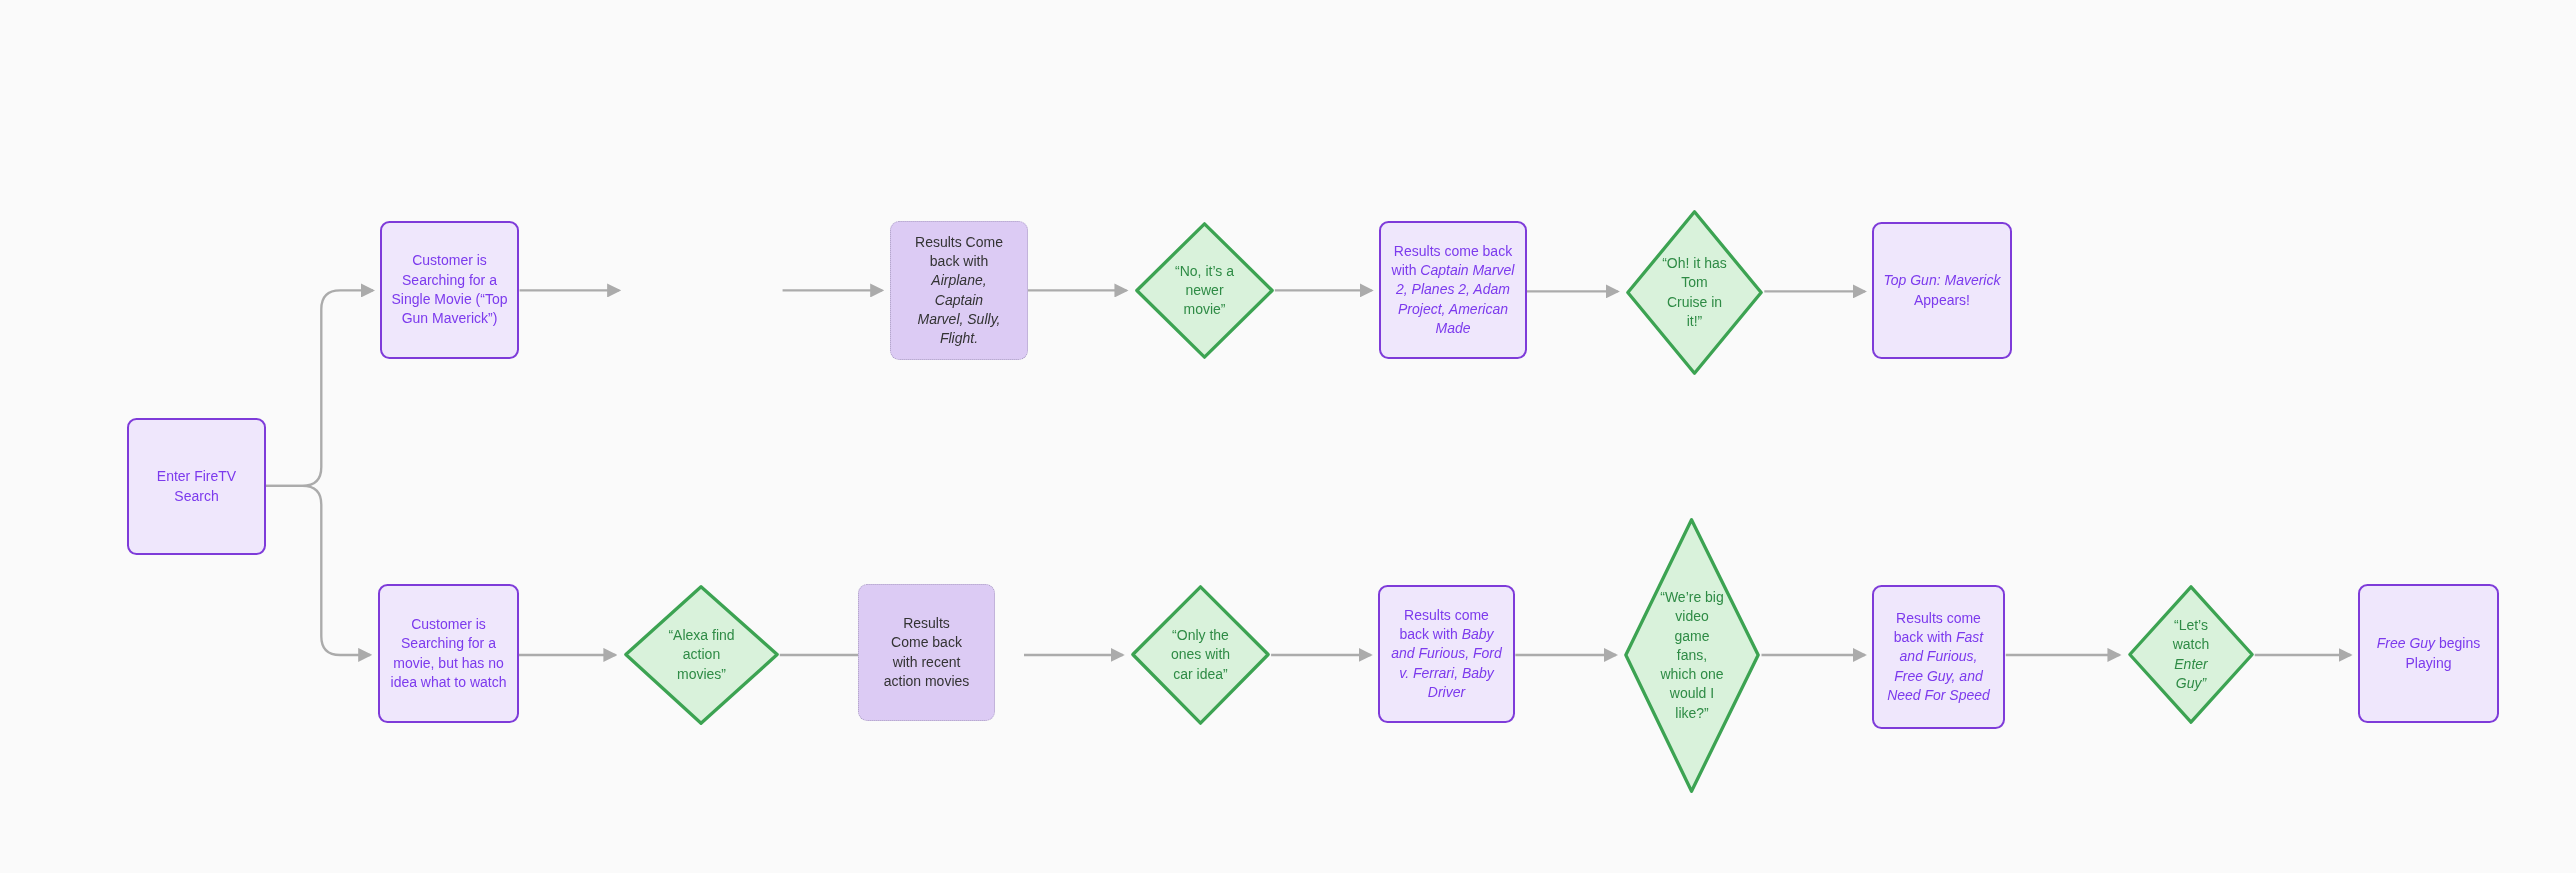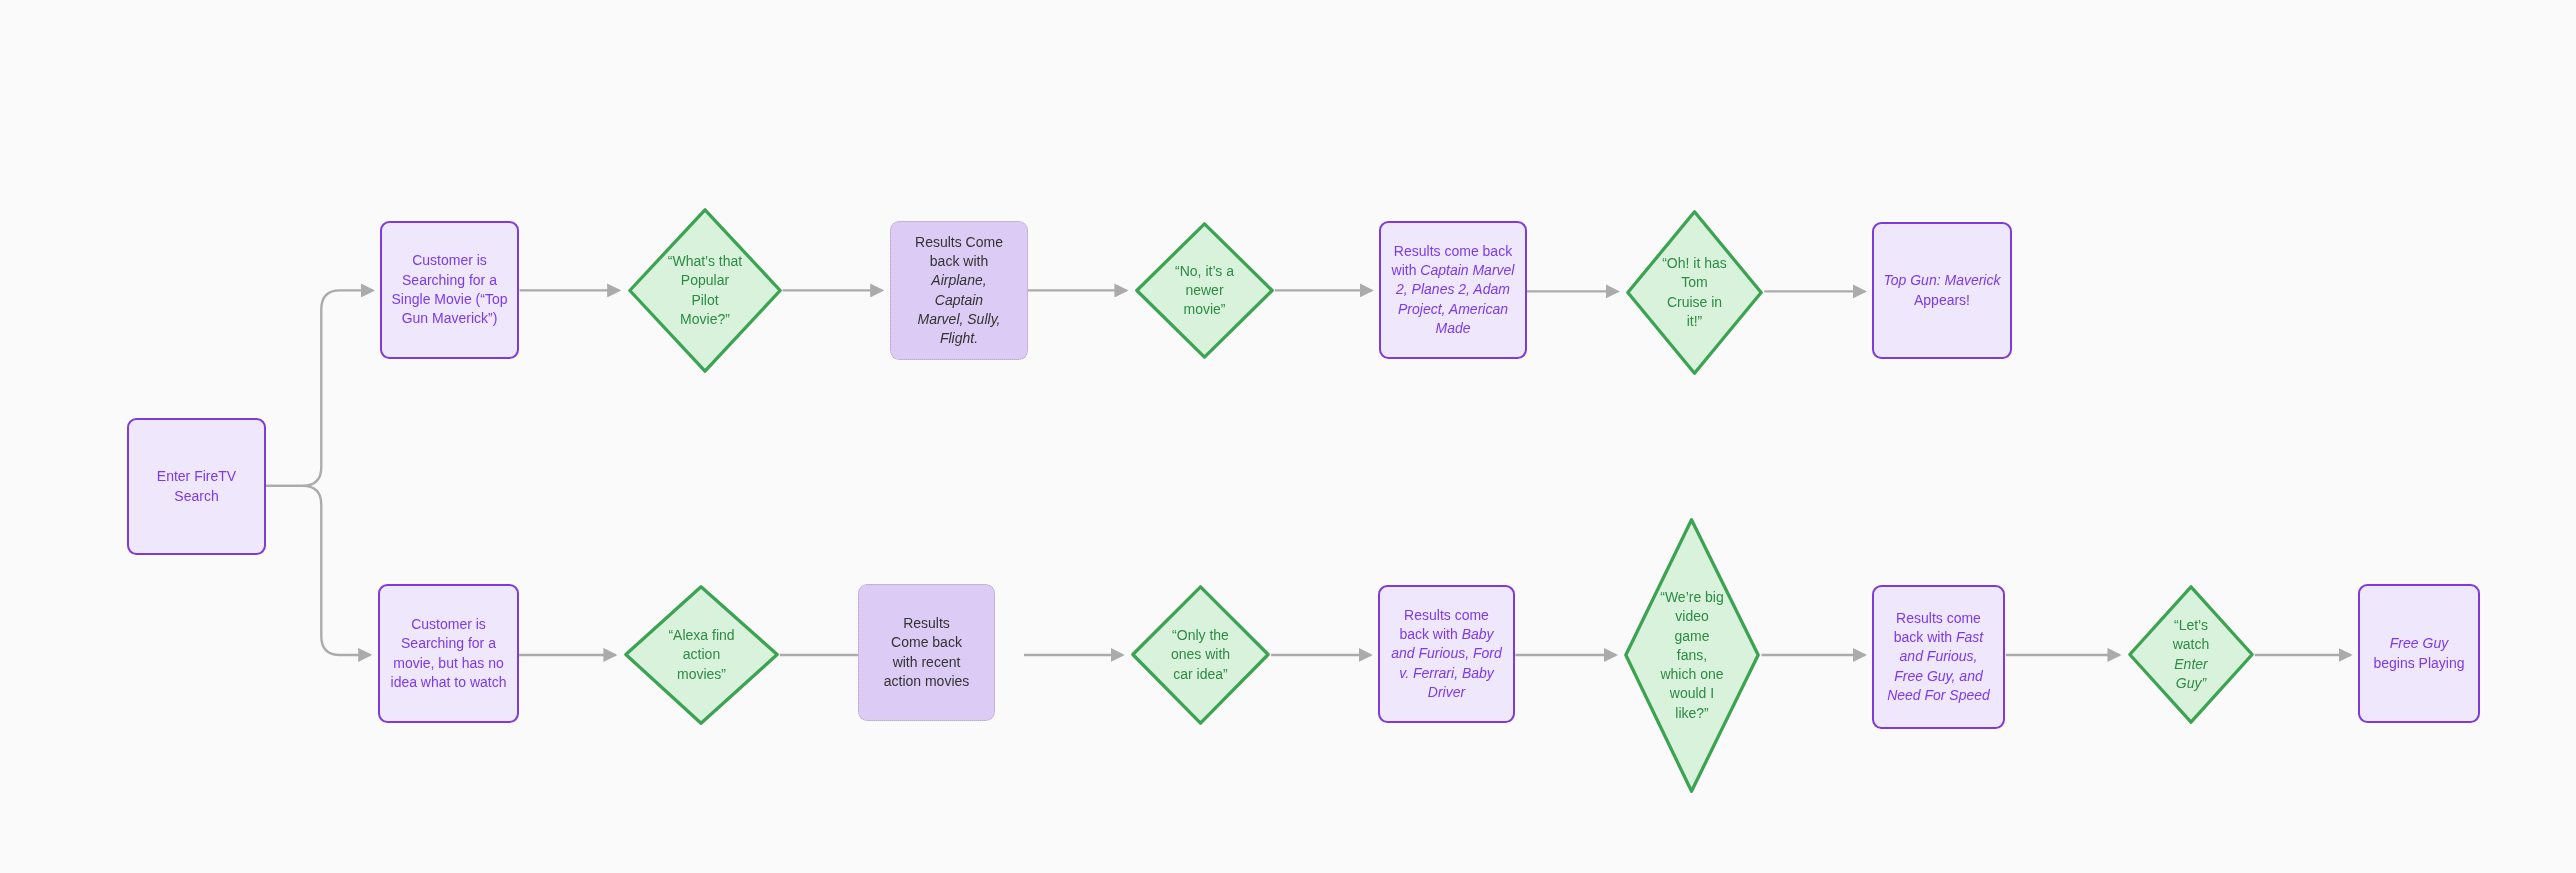--- a/index.html
+++ b/index.html
@@ -101,26 +101,20 @@
   </svg>
 
   <div class="node box journey" style="left:127px;top:418px;width:139px;height:137px">
     <div class="label"><span>Enter FireTV Search</span></div>
   </div>
 
   <div class="node box journey" style="left:380px;top:221px;width:139px;height:138px">
     <div class="label"><span>Customer is Searching for a Single Movie (“Top Gun Maverick”)</span></div>
   </div>
 
-  <div class="node diamond" style="left:627px;top:207px;width:156px;height:167px">
-    <svg class="dshape" viewBox="0 0 166 178" preserveAspectRatio="none">
-      <polygon points="83,3 163,89 83,175 3,89"></polygon>
-    </svg>
-    <div class="label" style="width:77px"><span>“What’s that Popular Pilot Movie?”</span></div>
-  </div>
 
   <div class="node box results" style="left:890px;top:221px;width:138px;height:139px">
     <div class="label"><span>Results Come back with </span><i>Airplane, Captain Marvel, Sully, Flight.</i></div>
   </div>
 
   <div class="node diamond" style="left:1134px;top:221px;width:141px;height:139px">
     <svg class="dshape" viewBox="0 0 150 148" preserveAspectRatio="none">
       <polygon points="75,3 147,74 75,145 3,74"></polygon>
     </svg>
     <div class="label" style="width:68px"><span>“No, it’s a newer movie”</span></div>
@@ -178,18 +172,18 @@
     <div class="label"><span>Results come back with </span><i>Fast and Furious, Free Guy, and Need For Speed</i></div>
   </div>
 
   <div class="node diamond" style="left:2127px;top:584px;width:128px;height:141px">
     <svg class="dshape" viewBox="0 0 136 150" preserveAspectRatio="none">
       <polygon points="68,3 133,75 68,147 3,75"></polygon>
     </svg>
     <div class="label" style="width:62px"><span>“Let’s watch </span><i>Enter Guy”</i></div>
   </div>
 
-  <div class="node box journey" style="left:2358px;top:584px;width:122px;height:139px">
+  <div class="node box journey" style="left:2358px;top:584px;width:141px;height:139px">
     <div class="label"><i>Free Guy</i><span> begins Playing</span></div>
   </div>
 
 </div>
 
 
 </body></html>

